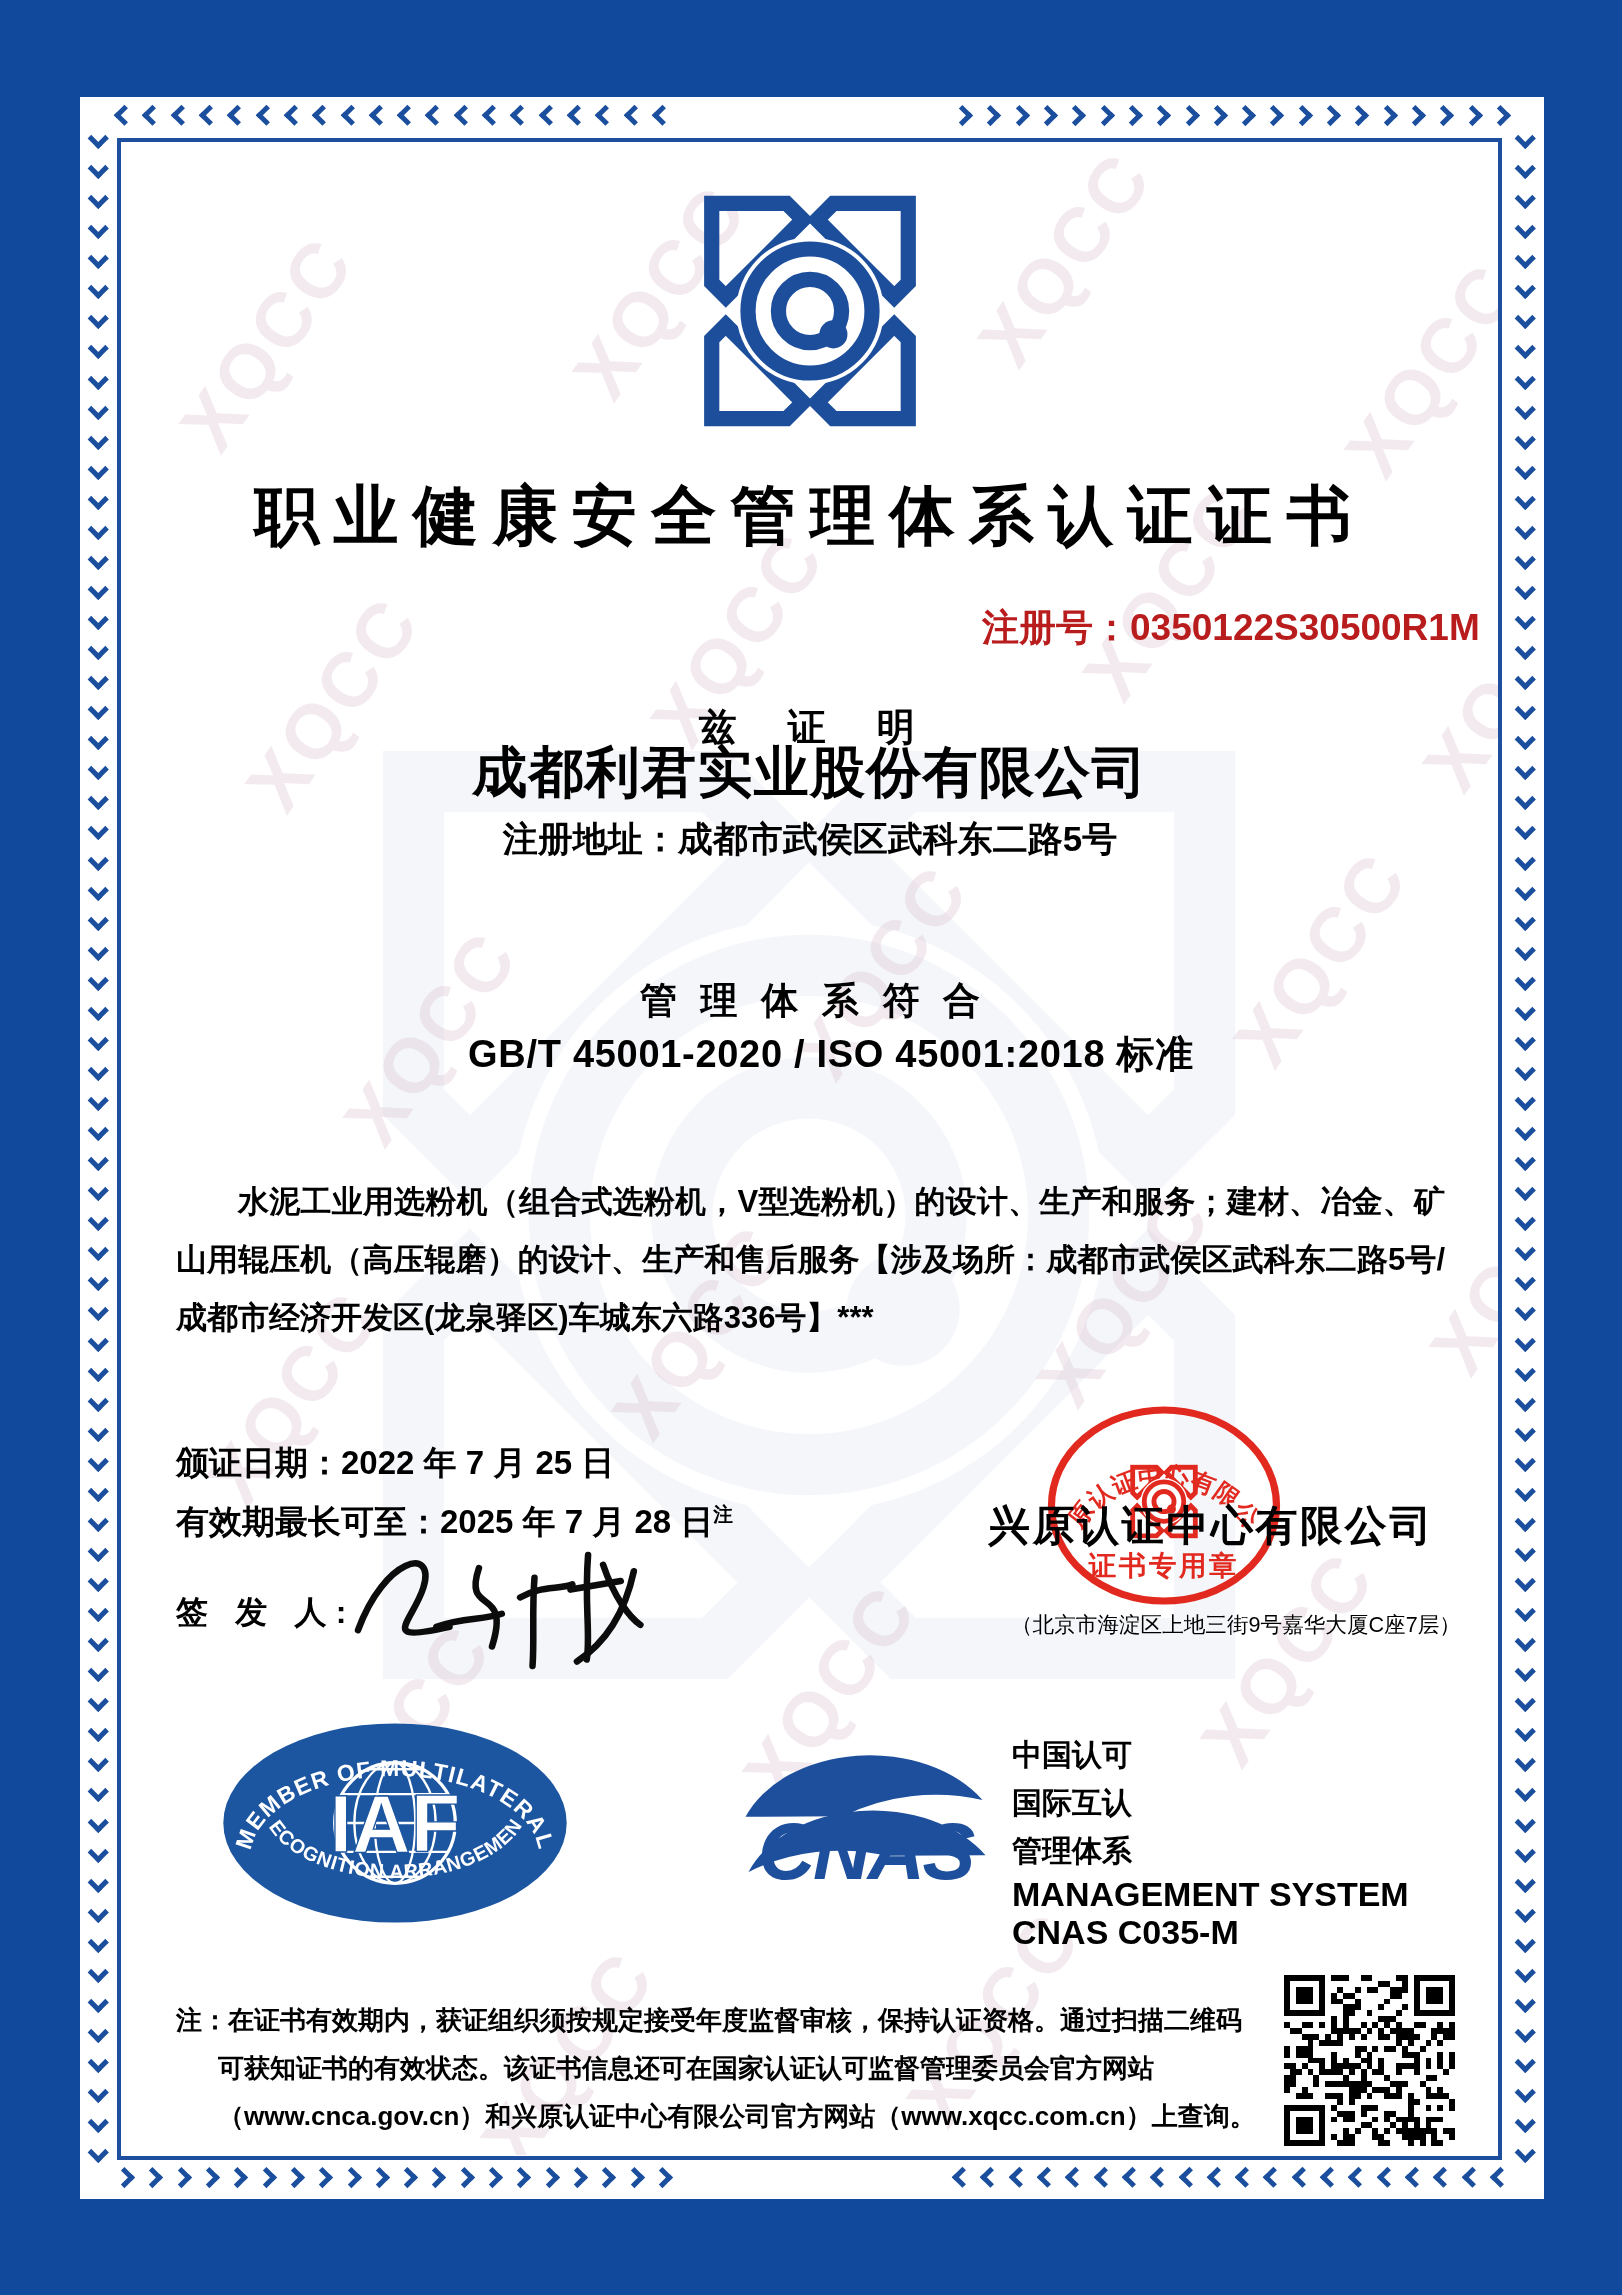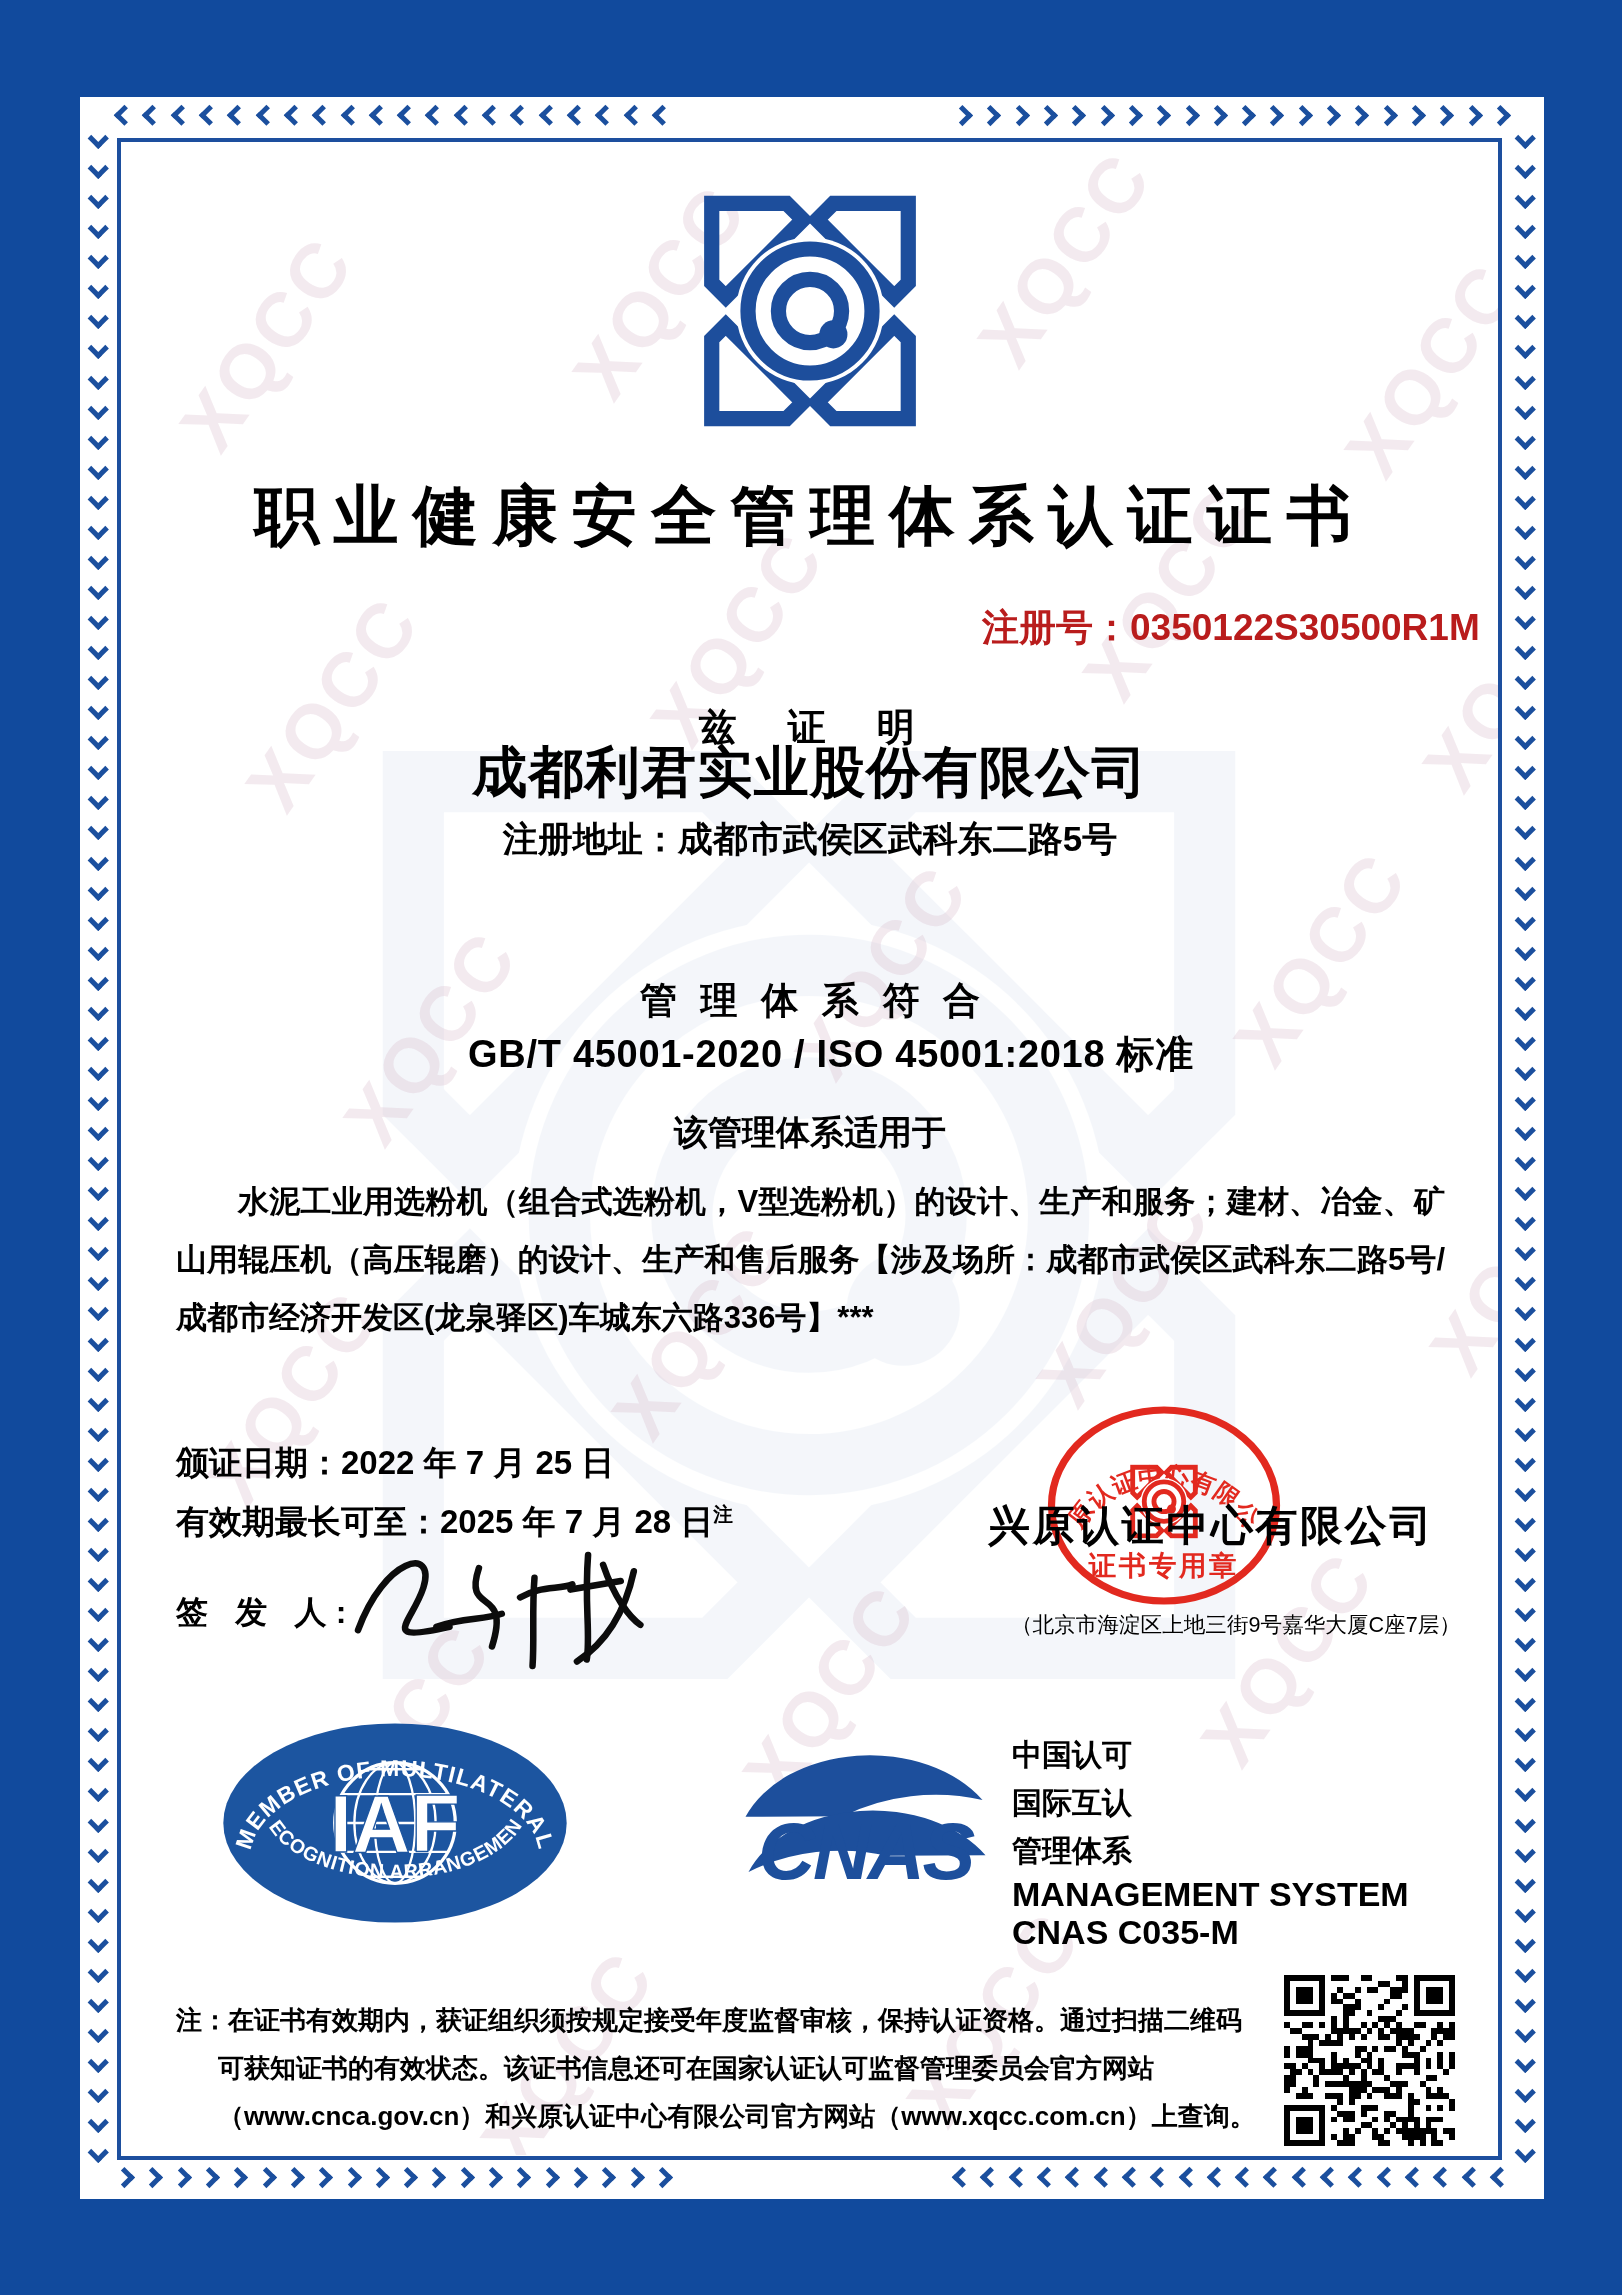--- a/index.html
+++ b/index.html
@@ -342,21 +342,20 @@
 
       <div class="abs regno">注册号：0350122S30500R1M</div>
 
       <div class="abs ctr company">成都利君实业股份有限公司</div>
 
       <div class="abs ctr certify">兹　证　明</div>
       <div class="abs ctr regaddr">注册地址：成都市武侯区武科东二路5号</div>
 
       <div class="abs ctr conform">管理体系符合</div>
       <div class="abs ctr standard">GB/T 45001-2020 / ISO 45001:2018 标准</div>
-      <div class="abs ctr applies">该管理体系适用于</div>
       <div class="abs scope">水泥工业用选粉机（组合式选粉机，V型选粉机）的设计、生产和服务；建材、冶金、矿山用辊压机（高压辊磨）的设计、生产和售后服务【涉及场所：成都市武侯区武科东二路5号/成都市经济开发区(龙泉驿区)车城东六路336号】***</div>
 
       <div class="abs issuedate">颁证日期：2022 年 7 月 25 日</div>
       <div class="abs validity"><span>有效期最长可至：2025 年 7 月 28 日</span><sup>注</sup></div>
       <div class="abs issuer">签 发 人:</div>
 
       <svg class="abs signature" viewBox="0 0 470 280">
         <g fill="none" stroke="#0c0c0c" stroke-width="10" stroke-linecap="round">
           <path d="M30,170 C70,60 150,40 130,105 C112,160 60,190 170,165"></path>
           <path d="M150,165 C190,150 220,155 250,145"></path>

